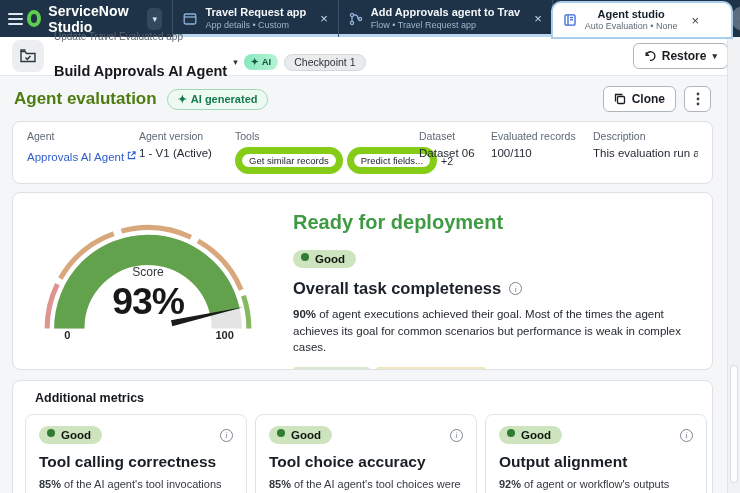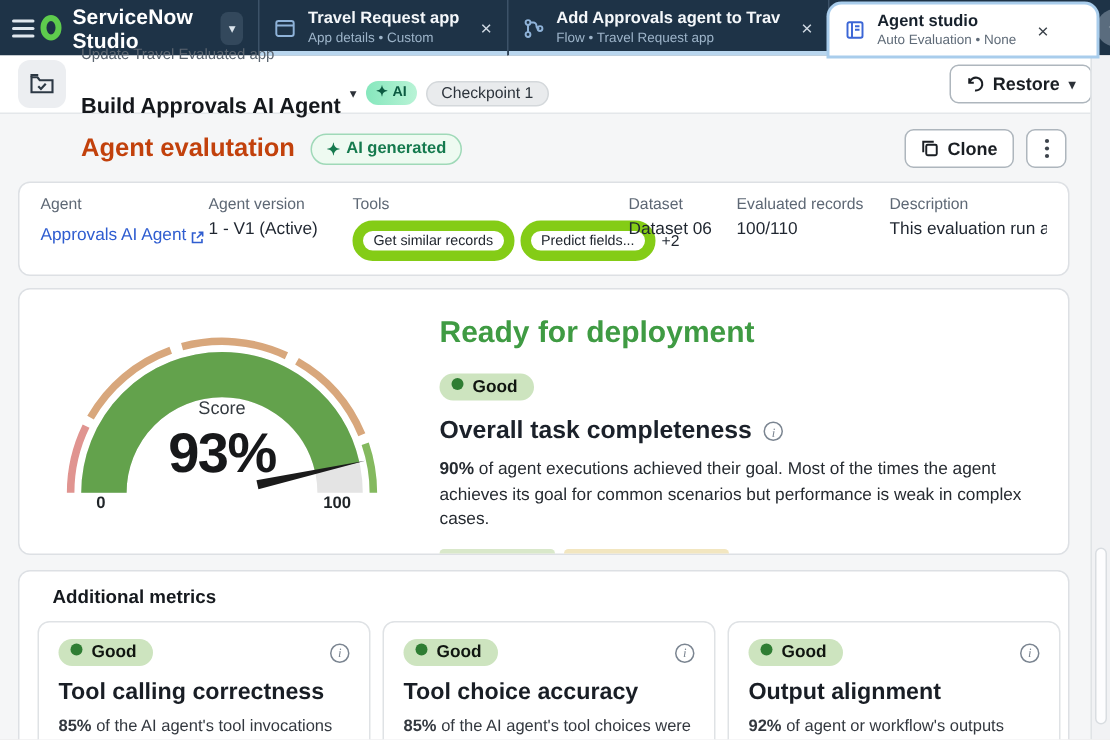--- a/index.html
+++ b/index.html
@@ -18,21 +18,21 @@
     display:flex;align-items:center;justify-content:center;margin-left:2px;cursor:pointer;}
   .tabs{display:flex;align-items:stretch;border-left:1px solid #3c5268;}
   .tab{display:flex;align-items:center;gap:8px;padding:16px 10px;border-right:1px solid #3c5268;
     box-shadow:inset 0 -3px 0 #b9d6ee;cursor:pointer;min-width:150px;}
   .tab .ticon{color:#8fb3d9;display:flex;}
   .tab-texts{display:flex;flex-direction:column;line-height:1.25;}
   .tab-title{color:#f4f7fa;font-size:11px;font-weight:700;white-space:nowrap;}
   .tab-sub{color:#9db4c9;font-size:9px;white-space:nowrap;}
   .tab-close{color:#cfd9e3;font-size:13px;margin-left:6px;cursor:pointer;line-height:1;}
   .tab.active{background:#fff;border-radius:8px 8px 0 0;margin-top:3px;border-right:none;
-    box-shadow:0 0 0 2px #a9cdec;position:relative;z-index:2;min-width:178px;}
+    box-shadow:0 0 0 2px #a9cdec;position:relative;z-index:2;min-width:178px;text-align:center;}
   .tab.active .ticon{color:#3b66d6;}
   .tab.active .tab-title{color:#17212c;}
   .tab.active .tab-sub{color:#5f6b78;}
   .tab.active .tab-close{color:#3c434b;}
   .topbar-right{margin-left:auto;display:flex;align-items:center;gap:8px;padding-right:10px;}
   .sparkle-btn{width:25px;height:25px;border-radius:50%;background:#5a6c7e;color:#eef3f7;position:relative;
     display:flex;align-items:center;justify-content:center;font-size:11px;cursor:pointer;}
 
   
   .subheader{height:39px;background:#fff;display:flex;align-items:center;padding:0 12px;border-bottom:1px solid #e4e7ea;}
@@ -47,36 +47,36 @@
     background:linear-gradient(90deg,#86e7bd,#b9f3d6);color:#0b5a41;font-size:9.5px;font-weight:700;}
   .chk-pill{height:17px;display:inline-flex;align-items:center;padding:0 9px;border-radius:9px;background:#e9ebed;
     border:1px solid #d4d8db;color:#2c333b;font-size:10.5px;}
   .btn{display:inline-flex;align-items:center;gap:6px;background:#fff;border:1px solid #aeb6bd;border-radius:6px;
     padding:5px 10px;font-size:12px;font-weight:700;color:#1a1e23;cursor:pointer;font-family:inherit;}
   .restore-btn{margin-left:auto;}
 
   
   .content{padding:8px 27px 0 12px;}
   .page-head{display:flex;align-items:center;margin:2px 2px 9px;}
-  .page-title{font-size:17px;font-weight:800;color:#c2410c;margin-left:40px;}
+  .page-title{font-size:17px;font-weight:800;color:#4d7c0f;}
   .aigen-pill{display:inline-flex;align-items:center;gap:4px;margin-left:10px;padding:3px 10px;border-radius:11px;
     background:#eefaf1;border:1px solid #9fd9b8;color:#157a4e;font-size:11px;font-weight:600;}
   .page-actions{margin-left:auto;display:flex;gap:8px;}
   .kebab-btn{width:27px;justify-content:center;padding:5px 0;}
   .kebab-btn svg{display:block;}
 
   
   .summary{background:#fff;border:1px solid #dde0e4;border-radius:8px;padding:8px 14px 9px;display:flex;gap:16px;align-items:flex-start;}
   .field{flex:none;}
   .f-label{font-size:10.5px;color:#5e6875;margin-bottom:5px;white-space:nowrap;}
   .f-value{font-size:11.5px;color:#1f2630;white-space:nowrap;}
   .f-agent{width:96px;} .f-version{width:80px;} .f-tools{width:168px;} .f-dataset{width:56px;} .f-records{width:86px;}
   .f-desc{flex:1;min-width:0;}
   .f-desc .f-value{overflow:hidden;text-overflow:clip;}
-  .link{color:#2f5dd0;display:inline-flex;align-items:flex-end;gap:3px;cursor:pointer;}
+  .link{color:#2f5dd0;display:inline-flex;align-items:flex-start;gap:3px;cursor:pointer;}
   .tool-pills{display:flex;align-items:center;gap:4px;}
   .tpill{border:7px solid #84cc16;border-radius:999px;padding:1px 7px;font-size:9.5px;color:#20262e;white-space:nowrap;cursor:pointer;}
   .tmore{font-size:10.5px;color:#1f2630;}
 
   
   .main-panel{margin-top:8px;background:#fff;border:1px solid #dde0e4;border-radius:8px;height:178px;
     display:flex;padding:10px 20px 0 24px;gap:34px;overflow:hidden;}
   .gauge-wrap{flex:none;width:222px;padding-top:6px;}
   .eval-col{flex:1;min-width:0;padding-top:8px;}
   .eval-headline{font-size:20px;font-weight:700;color:#3f9b43;margin-bottom:13px;}

